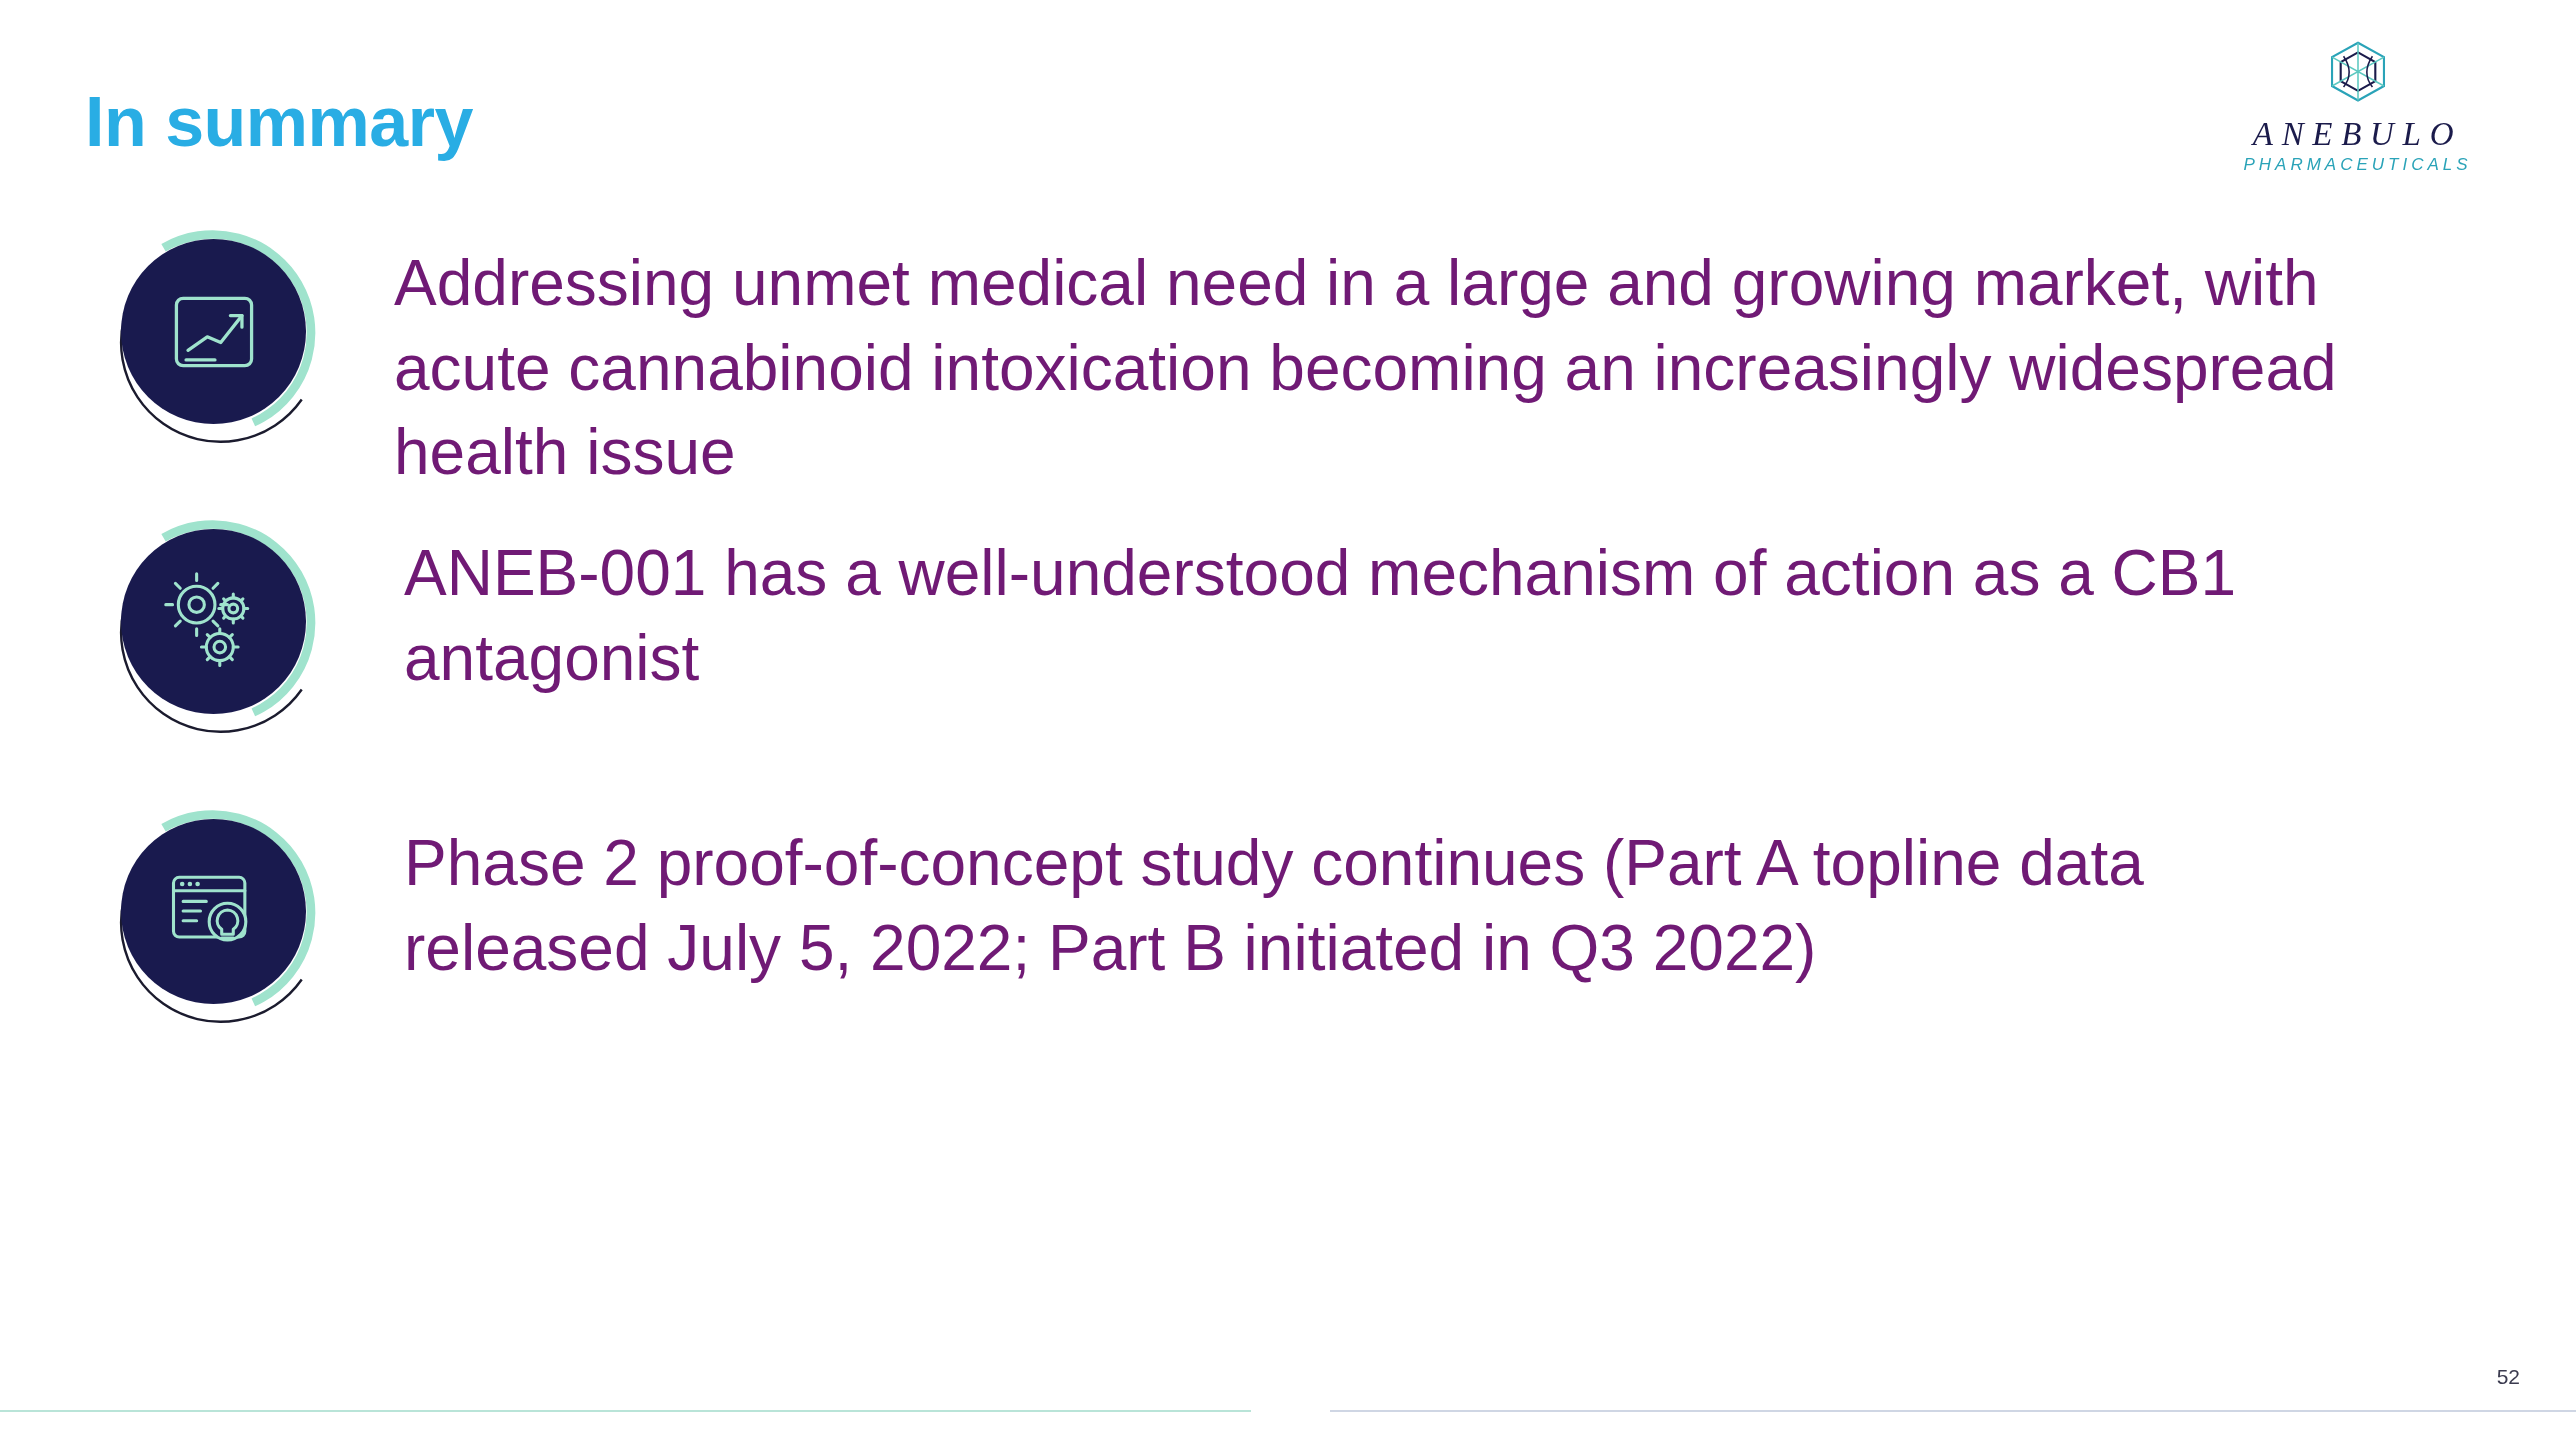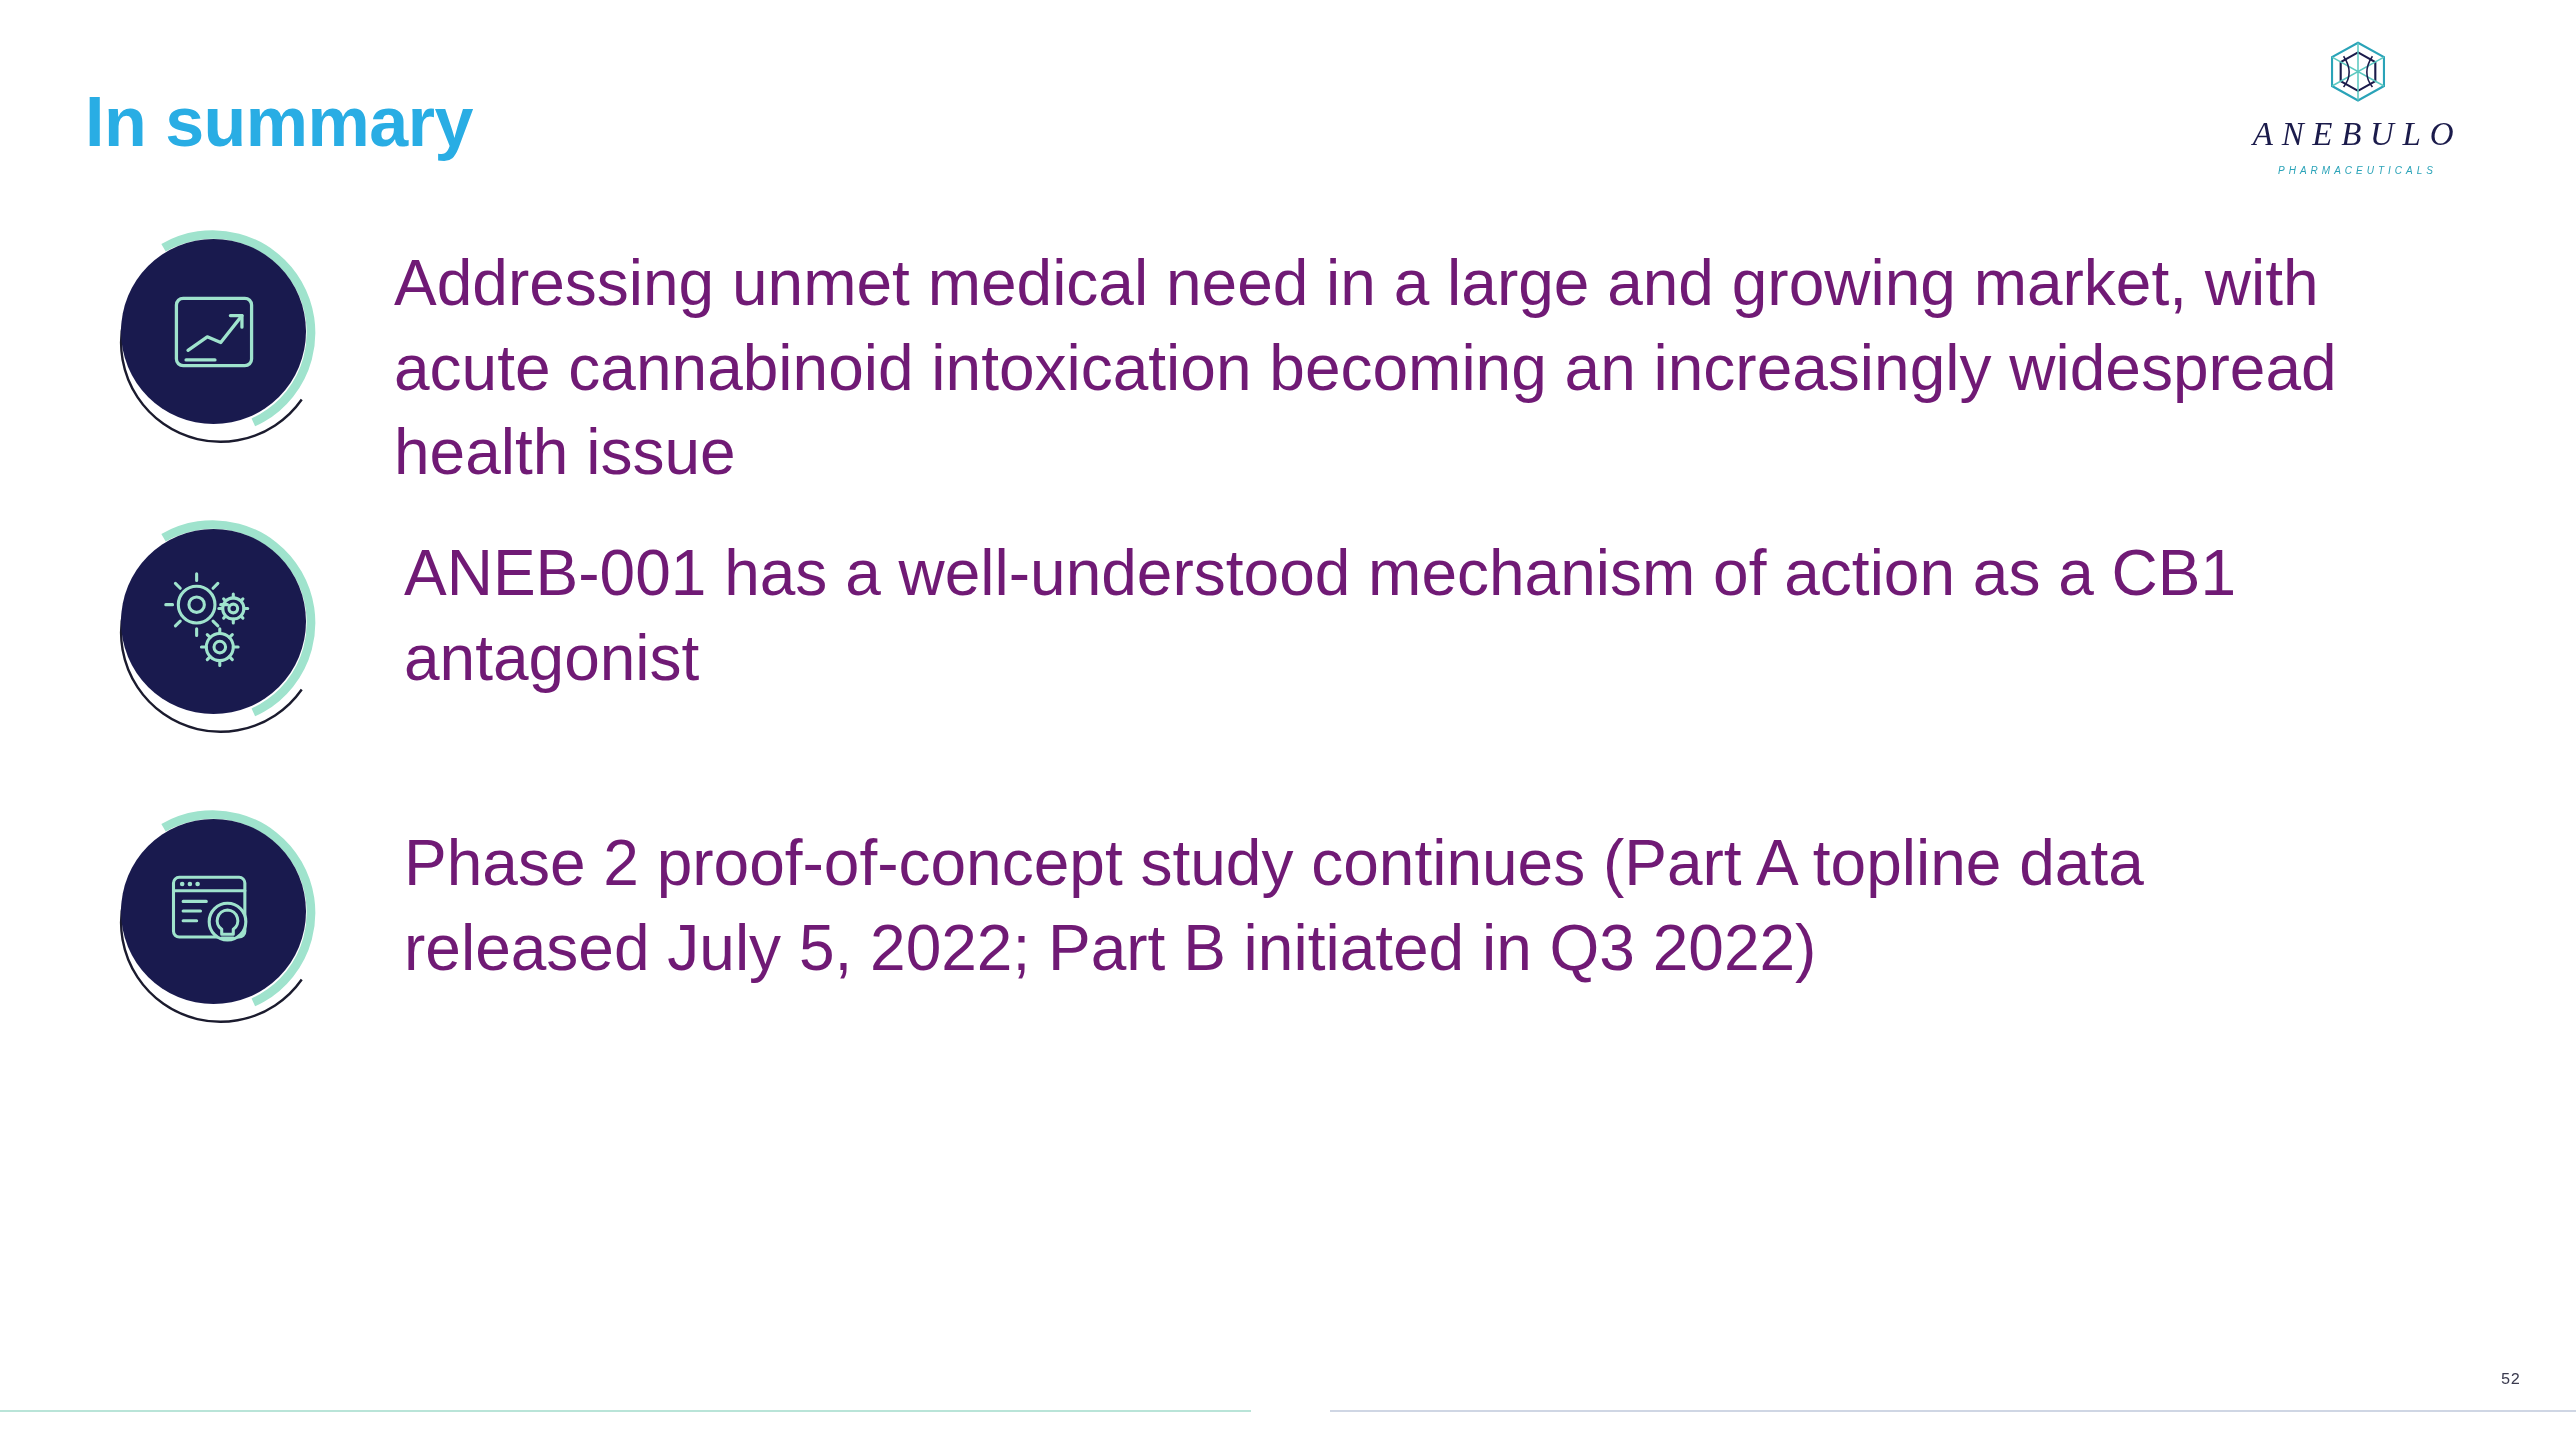--- a/index.html
+++ b/index.html
@@ -47,24 +47,24 @@
   .logo-word {
     font-family: "Liberation Serif", serif;
     font-size: 33px;
     letter-spacing: 8.7px;
     color: #1b1b4b;
     margin-top: 3.9px;
     font-weight: 500;
   }
   .logo-sub {
     font-family: "Liberation Sans", sans-serif;
-    font-size: 10px;
+    font-size: 17px;
     letter-spacing: 4px;
     color: #2aa3b8;
-    margin-top: 12px;
+    margin-top: 2px;
   }
 
   
   .rows {
     position: absolute;
     left: 0;
     top: 222px;
     width: 100%;
   }
   .row {
@@ -108,23 +108,22 @@
   }
   .row-text.indent {
     left: 404px;
   }
 
   
   .page-number {
     position: absolute;
     right: 56px;
     bottom: 60px;
-    font-size: 16px;
+    font-size: 21px;
     color: #3b3b4f;
-    font-family: Liberation Mono, monospace;
   }
   .footer-line-left {
     position: absolute;
     left: 0;
     bottom: 37px;
     width: 1251px;
     height: 1.9px;
     background: #b9e4d8;
   }
   .footer-line-right {

